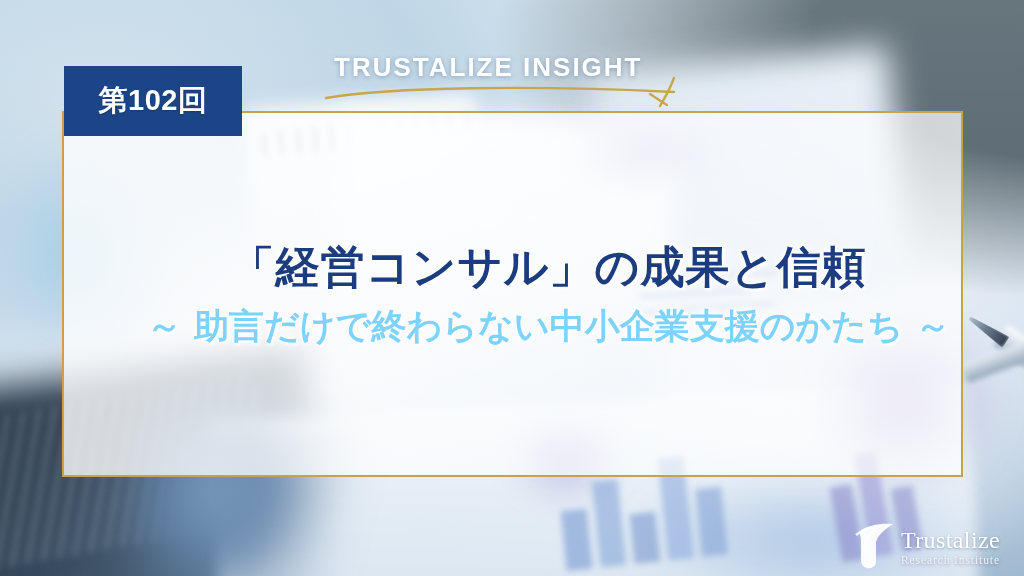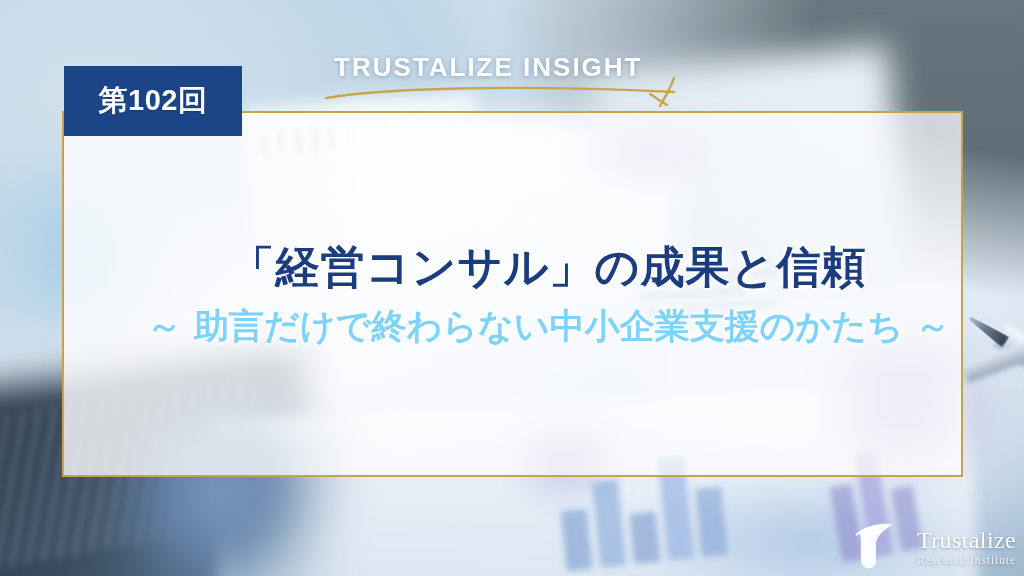--- a/index.html
+++ b/index.html
@@ -182,21 +182,21 @@
     font-weight:bold; font-size:35px; color:#7dd3fc;
     letter-spacing:0px; white-space:nowrap;
     text-shadow:
        0 0 2px #ffffff, 0 0 4px #ffffff, 0 0 9px rgba(255,255,255,.95),
        0 0 16px rgba(255,255,255,.7), 2px 2px 3px rgba(255,255,255,.9);
   }
 
   
   .logo {
     position:absolute; left:853px; top:519px; width:166px; height:54px;
-    z-index:8; display:flex; align-items:center; gap:20px;
+    z-index:8; display:flex; align-items:center; gap:4px;
   }
   .logo-text { display:flex; flex-direction:column; line-height:1; padding-top:3px; }
   .logo-name {
     font-family:"Liberation Serif","DejaVu Serif",serif;
     font-size:24px; color:#ffffff; letter-spacing:.4px;
     text-shadow:0 1px 3px rgba(60,70,100,.45);
   }
   .logo-tag {
     font-family:"Liberation Serif","DejaVu Serif",serif;
     font-size:11.5px; color:#f2f1f8; letter-spacing:.9px; margin-top:3px;

